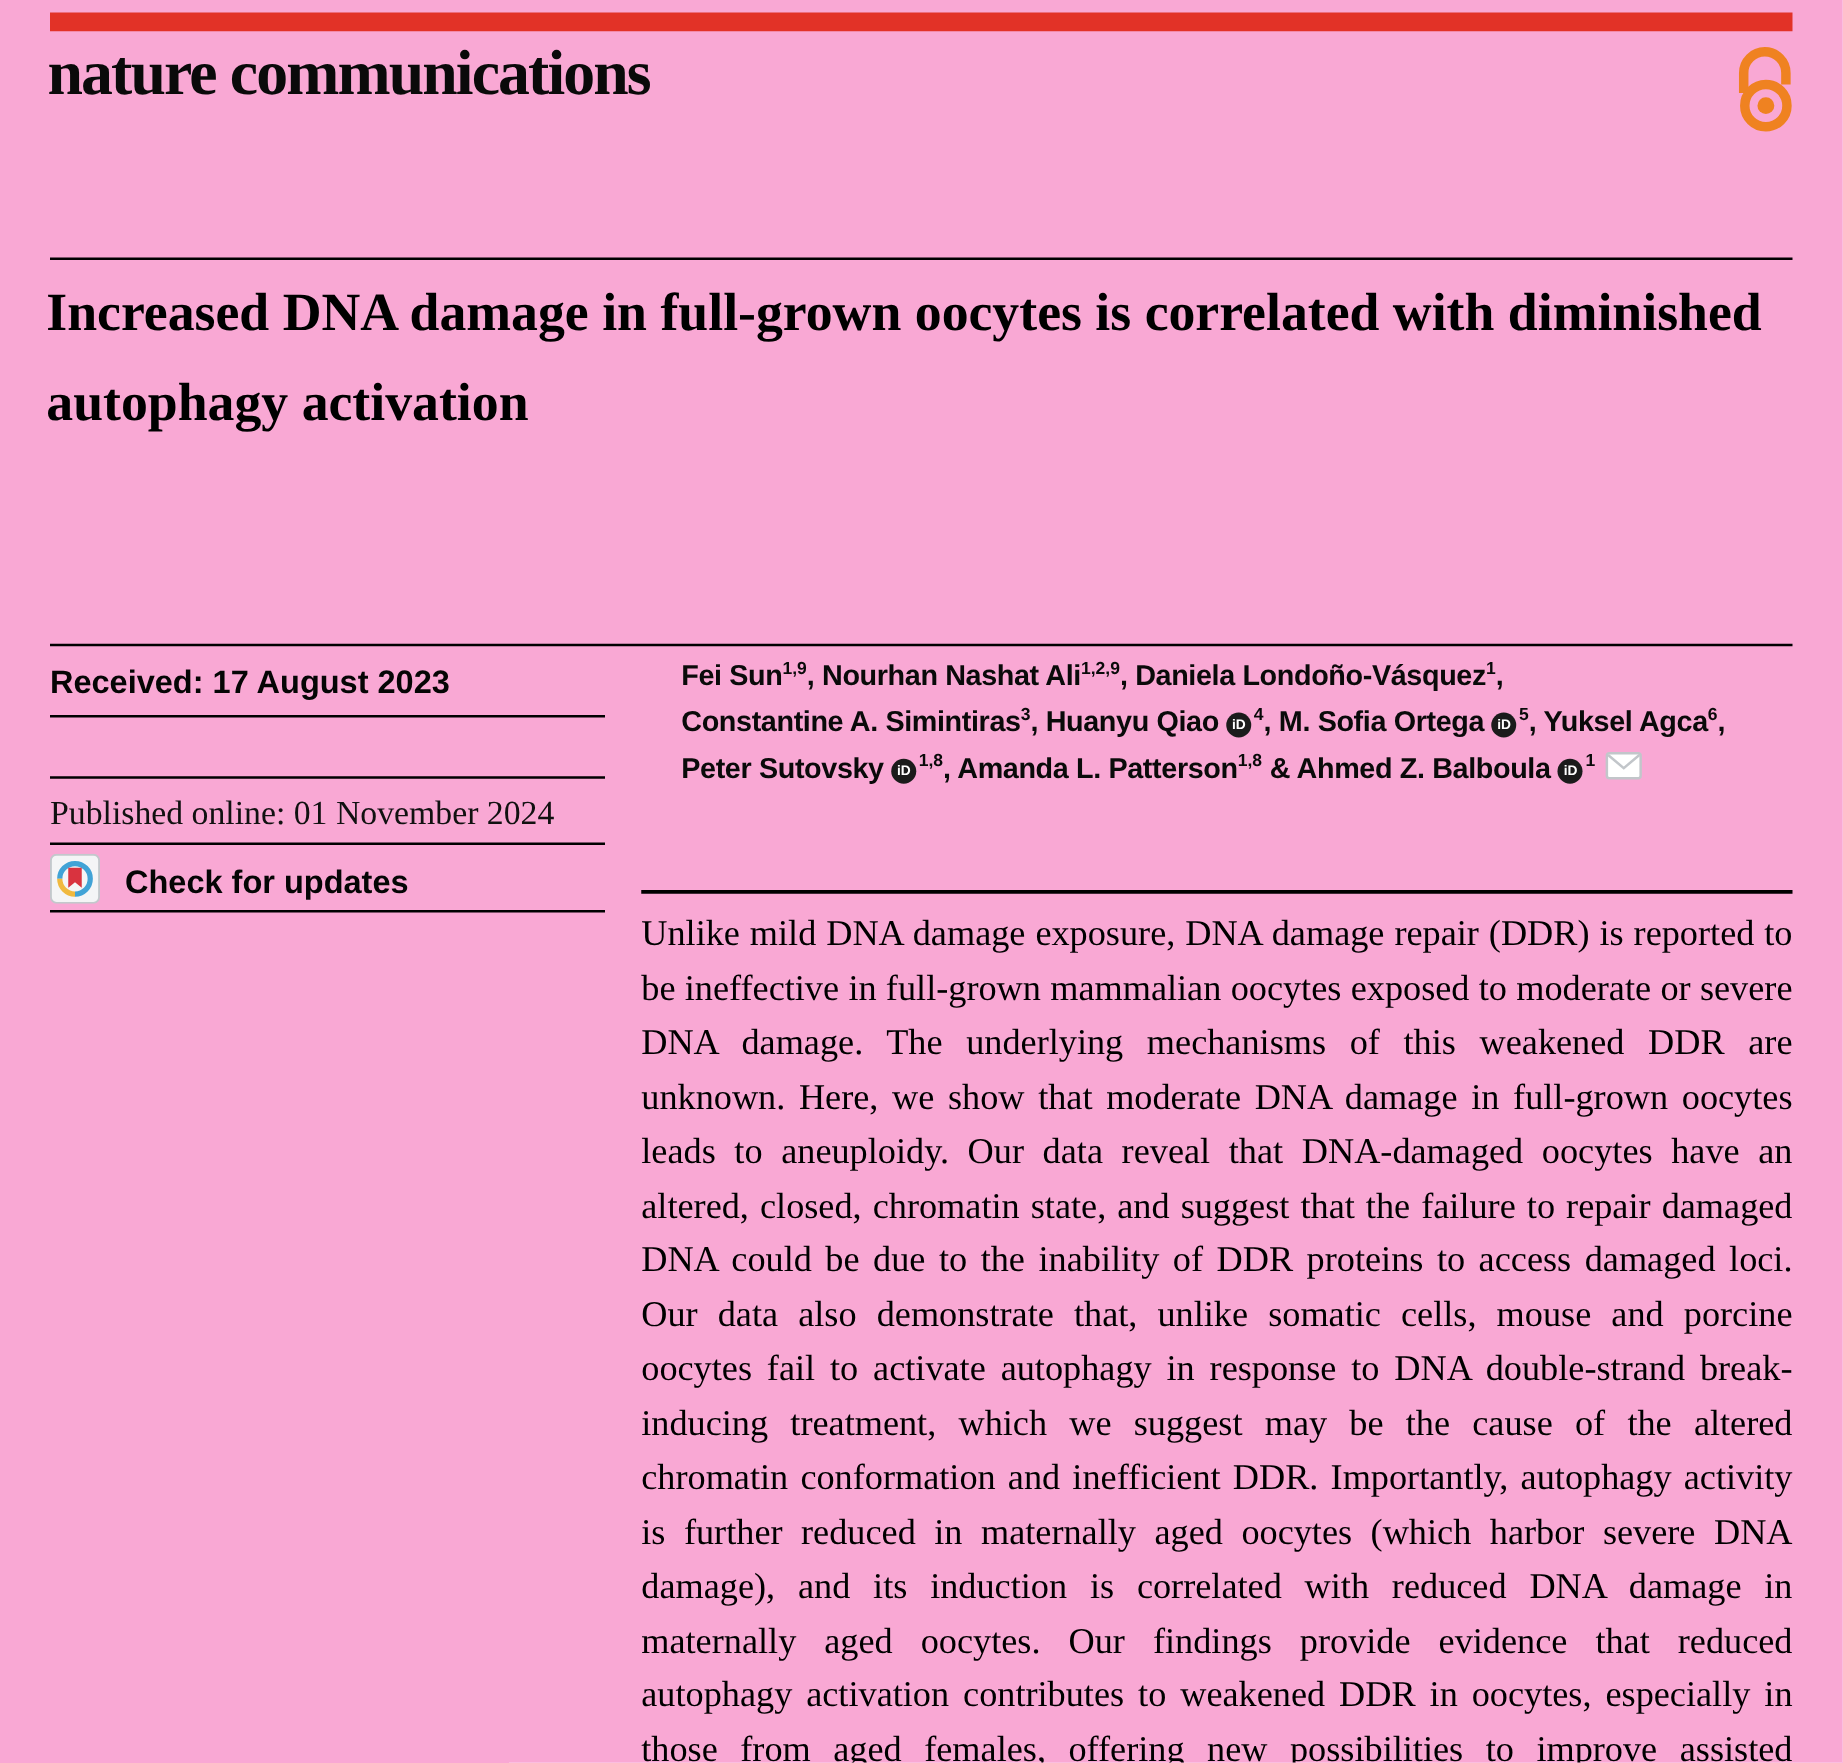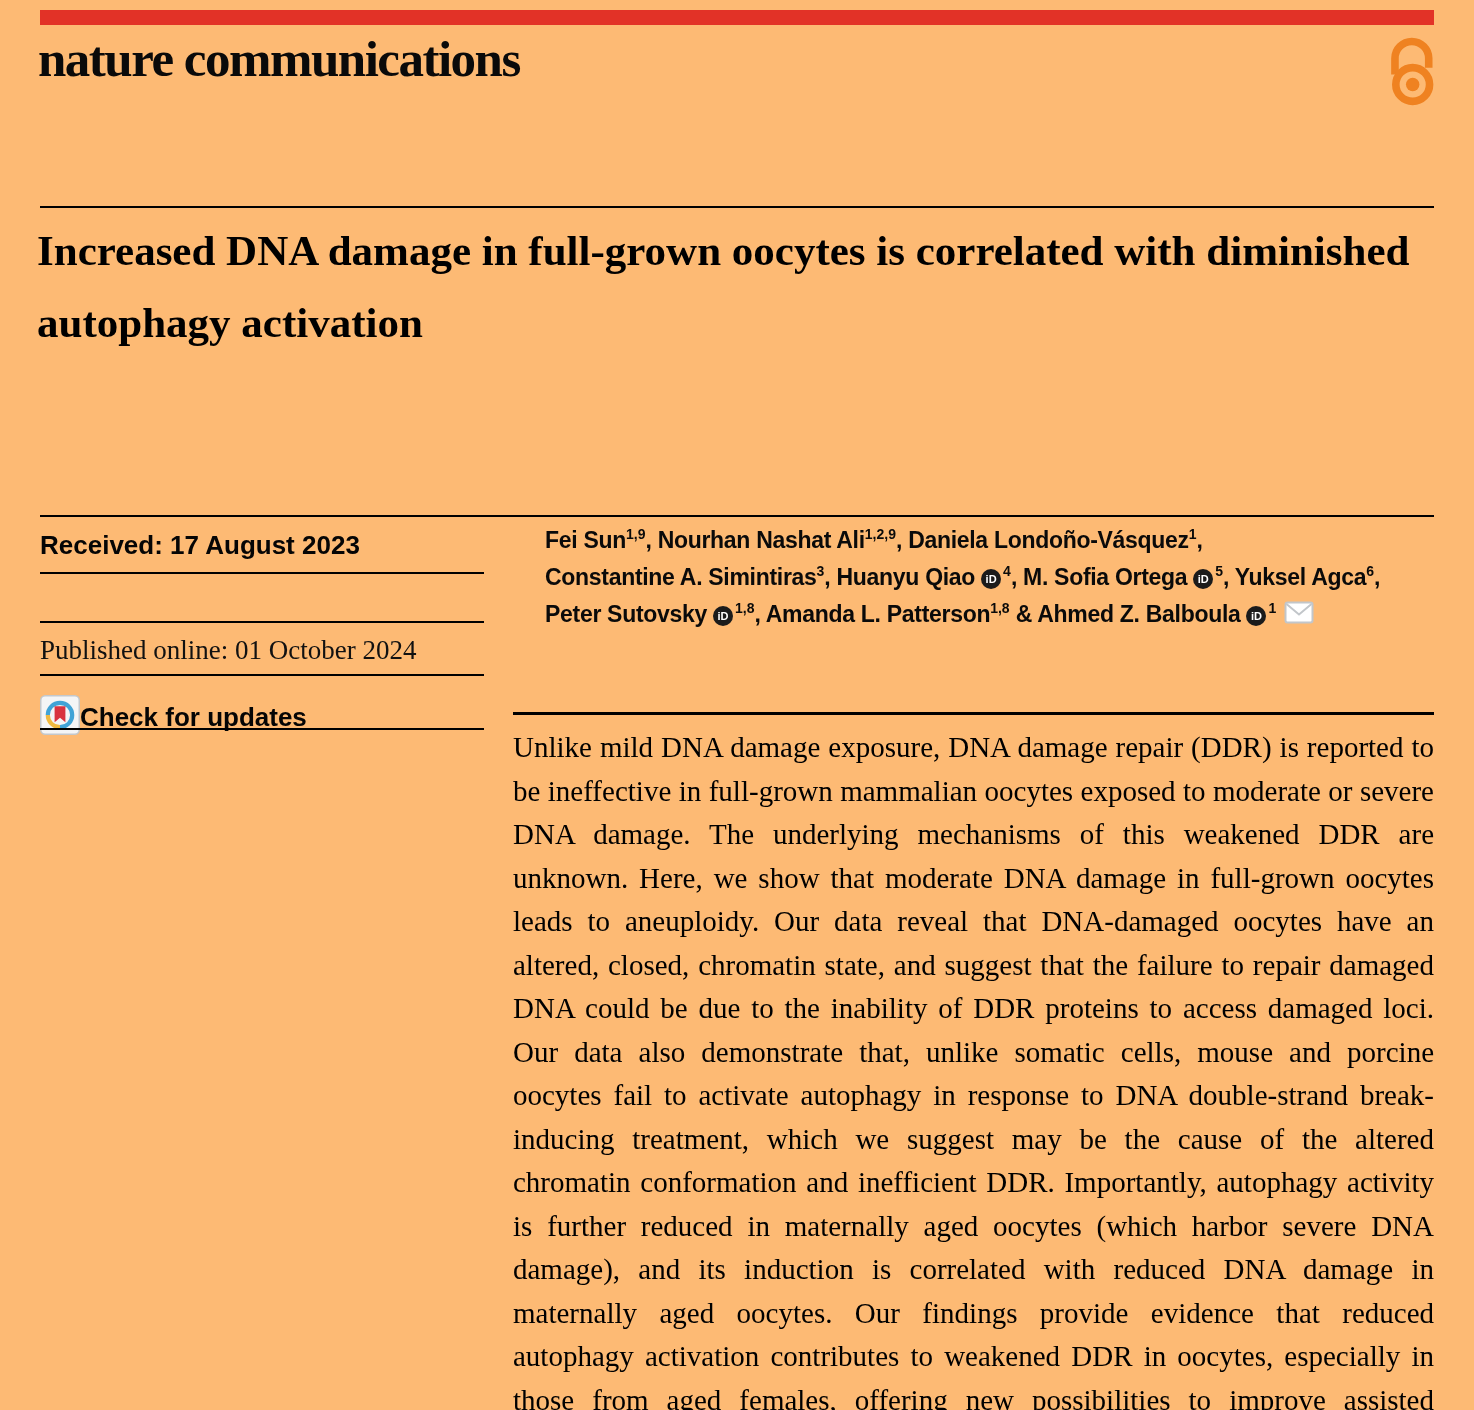--- a/index.html
+++ b/index.html
@@ -1,17 +1,17 @@
 <!DOCTYPE html>
 <html><head>
 <meta charset="utf-8">
 <style>
   * { margin:0; padding:0; box-sizing:border-box; }
   body { background:#ffffff; font-family:"Liberation Sans", sans-serif; }
-  .page { position:relative; width:1474px; height:1410px; background:#fdba74; overflow:hidden; }
+  .page { position:relative; width:1474px; height:1410px; background:#f9a8d4; overflow:hidden; }
 
   .red-bar { position:absolute; left:40px; top:10px; width:1394px; height:15px; background:#e23227; }
 
   .journal-logo { position:absolute; left:38px; top:30px; font-family:"Liberation Serif", serif;
     font-weight:bold; font-size:51px; letter-spacing:-1.5px; color:#0a0a0a; }
 
   .oa-icon { position:absolute; left:1384px; top:33px; }
 
   .article-row { position:absolute; left:40px; top:166px; width:1394px; }
   .article-label { font-size:27px; font-weight:bold; color:#050505; float:left; }
@@ -28,21 +28,21 @@
 
   .paper-title { position:absolute; left:37px; top:215px; width:1404px;
     font-family:"Liberation Serif", serif; font-weight:bold; font-size:43px;
     line-height:72px; color:#000; }
 
   .date-received { position:absolute; left:40px; top:530px; font-size:26px; font-weight:bold; color:#050505; }
   .date-accepted { position:absolute; left:40px; top:584px; font-size:26px; font-weight:bold; color:#050505; }
   .date-published { position:absolute; left:40px; top:635px; font-family:"Liberation Serif", serif;
     font-size:27px; color:#111; }
 
-  .check-updates { position:absolute; left:40px; top:683px; display:flex; align-items:center; gap:0; cursor:pointer;margin-top:12px; }
+  .check-updates { position:absolute; left:40px; top:683px; display:flex; align-items:center; gap:20px; cursor:pointer; }
   .check-updates-label { font-size:26px; font-weight:bold; color:#050505; }
 
   .authors { position:absolute; left:513px; top:523px; width:940px;
     font-size:23px; font-weight:bold; letter-spacing:-0.3px; color:#0a0a0a; line-height:34px;margin-left:32px; }
   .author-line { white-space:nowrap; }
   .author-name { cursor:pointer; }
   .aff-sup { position:relative; top:-9px; font-size:14px; letter-spacing:0; }
   .orcid { display:inline-block; width:20px; height:20px; border-radius:50%; background:#1b1b1b;
     color:#fff; font-size:11px; line-height:20px; font-weight:bold; text-align:center;
     vertical-align:2px; margin:0 2px 0 6px; letter-spacing:0; cursor:pointer; }
@@ -74,21 +74,21 @@
 
   <h1 class="paper-title">Increased DNA damage in full-grown oocytes is correlated with diminished autophagy activation</h1>
 
   <div class="rule rule-top-full"></div>
 
   <div class="date-received">Received: 17 August 2023</div>
   <div class="rule rule-l1"></div>
 
   <div class="rule rule-l2"></div>
 
-  <div class="date-published">Published online: 01 October 2024</div>
+  <div class="date-published">Published online: 01 November 2024</div>
   <div class="rule rule-l3"></div>
 
   <div class="check-updates">
     <span>
       <svg width="40" height="40" viewBox="0 0 40 40">
         <rect x="0.75" y="0.75" width="38.5" height="38.5" rx="4.5" fill="#f4f5f6" stroke="#c3c8cc" stroke-width="1.5"></rect>
         <path d="M 7.8 20 A 12.2 12.2 0 1 1 20 32.2" fill="none" stroke="#41a3d6" stroke-width="4.2"></path>
         <path d="M 20 32.2 A 12.2 12.2 0 0 1 7.8 20" fill="none" stroke="#f0b93f" stroke-width="4.2"></path>
         <path d="M 14.6 11.2 h 10.8 v 16 l -5.4 -4.4 l -5.4 4.4 z" fill="#d9333f"></path>
       </svg>

